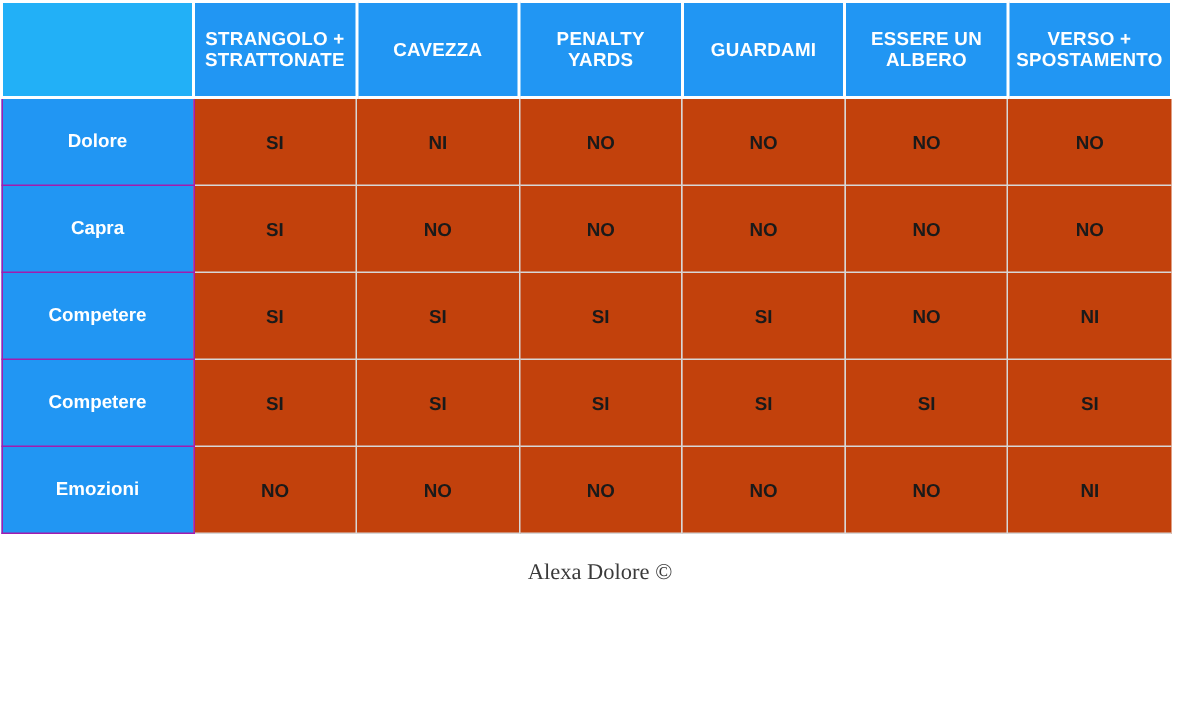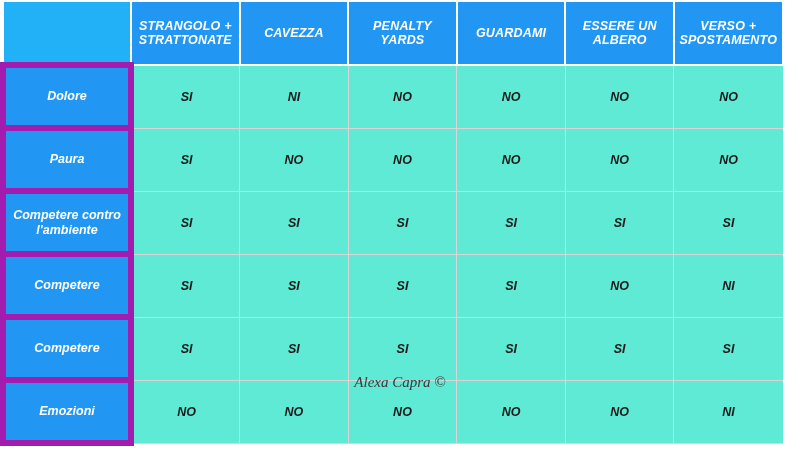--- a/index.html
+++ b/index.html
@@ -11,21 +11,20 @@
     height: 471px;
     background: #ffffff;
     font-family: "Liberation Sans", sans-serif;
     overflow: hidden;
   }
   .sheet {
     width: 800px;
     height: 396px;
     position: relative;
     background: #ffffff;
-    font-style: italic;
   }
   table.matrix {
     border-collapse: collapse;
     table-layout: fixed;
     width: 780px;
     margin: 0 0 0 0;
   }
   table.matrix col.rowhead { width: 128px; }
   table.matrix col.datacol { width: 108.6px; }
 
@@ -50,24 +49,24 @@
   }
   tbody th.rowhead {
     background: #2196f3;
     color: #ffffff;
     font-size: 12.5px;
     font-weight: bold;
     text-align: center;
     line-height: 1.2;
     padding: 4px 6px;
     height: 49px;
-    border: 6px solid #a21caf;
+    border: 1px solid #a21caf;
   }
   tbody td.cell {
-    background: #5eead4;
+    background: #c2410c;
     color: #1a1a1a;
     font-size: 12.5px;
     font-weight: bold;
     text-align: center;
     vertical-align: middle;
     height: 49px;
     border: 1px solid #d7d7d7;
     border-top: none;
   }
   tbody tr:first-child td.cell { border-top: 1px solid #d7d7d7; }
@@ -112,36 +111,27 @@
       <tr>
         <th class="rowhead">Dolore</th>
         <td class="cell">SI</td>
         <td class="cell">NI</td>
         <td class="cell">NO</td>
         <td class="cell">NO</td>
         <td class="cell">NO</td>
         <td class="cell last-col">NO</td>
       </tr>
       <tr>
-        <th class="rowhead">Paura</th>
+        <th class="rowhead">Capra</th>
         <td class="cell">SI</td>
         <td class="cell">NO</td>
         <td class="cell">NO</td>
         <td class="cell">NO</td>
         <td class="cell">NO</td>
         <td class="cell last-col">NO</td>
-      </tr>
-      <tr>
-        <th class="rowhead">Competere contro l'ambiente</th>
-        <td class="cell">SI</td>
-        <td class="cell">SI</td>
-        <td class="cell">SI</td>
-        <td class="cell">SI</td>
-        <td class="cell">SI</td>
-        <td class="cell last-col">SI</td>
       </tr>
       <tr>
         <th class="rowhead">Competere</th>
         <td class="cell">SI</td>
         <td class="cell">SI</td>
         <td class="cell">SI</td>
         <td class="cell">SI</td>
         <td class="cell">NO</td>
         <td class="cell last-col">NI</td>
       </tr>
@@ -160,14 +150,14 @@
         <td class="cell">NO</td>
         <td class="cell">NO</td>
         <td class="cell">NO</td>
         <td class="cell">NO</td>
         <td class="cell last-col">NI</td>
       </tr>
 
     </tbody>
   </table>
 
-  <div class="credit">Alexa Capra ©</div>
+  <div class="credit">Alexa Dolore ©</div>
 </div>
 
 </body></html>

